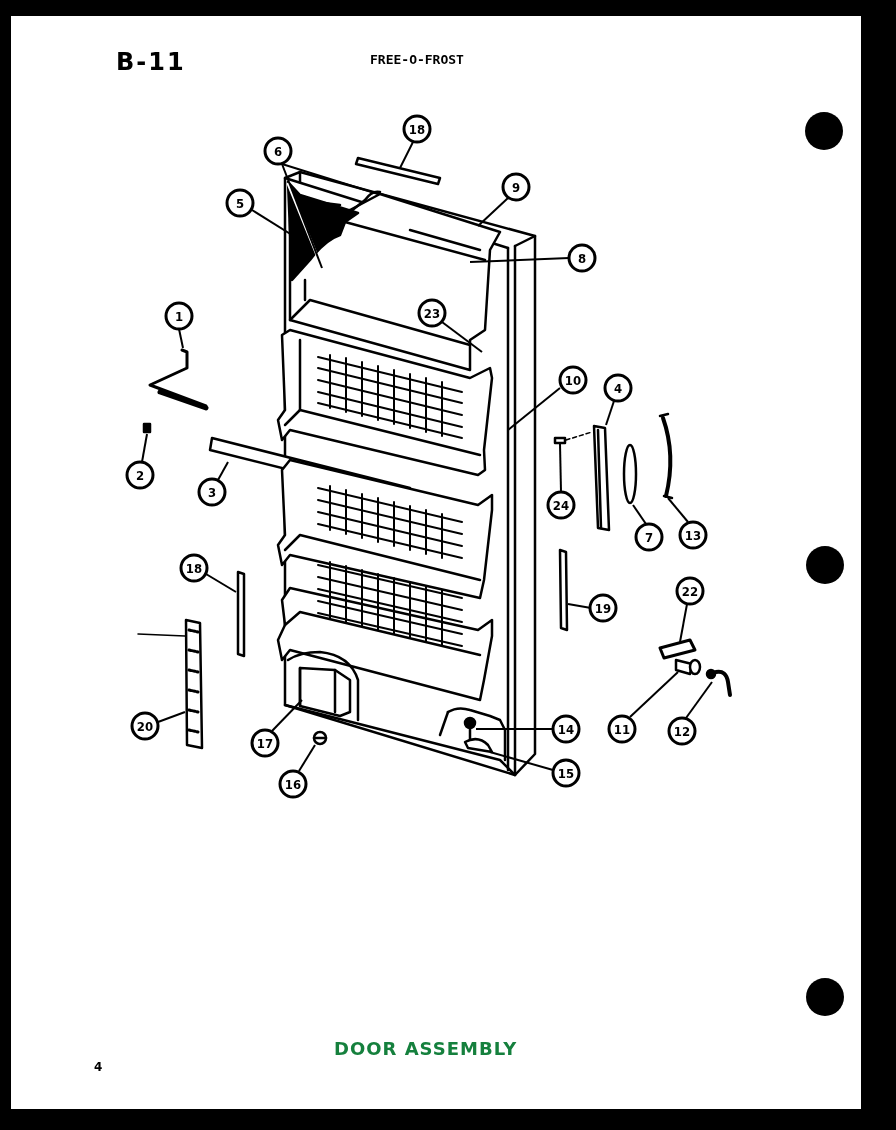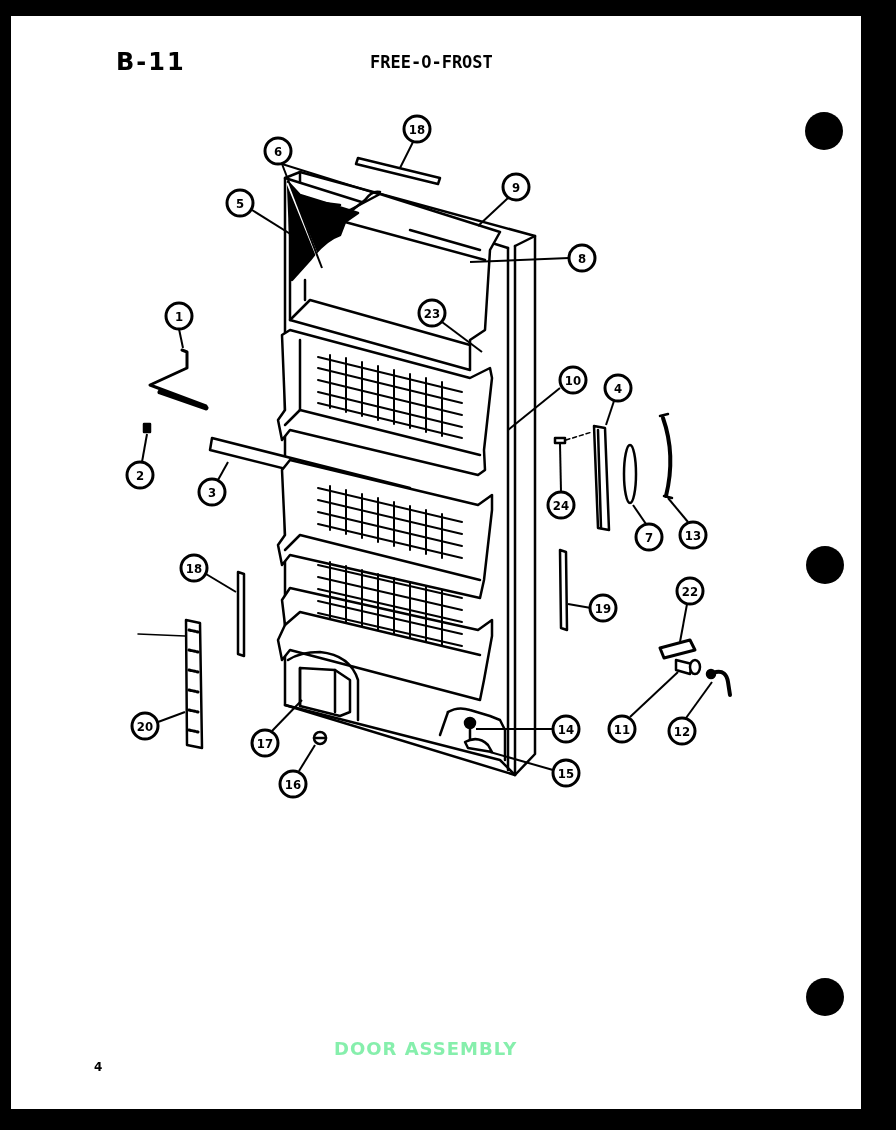--- a/index.html
+++ b/index.html
@@ -1,20 +1,20 @@
 <!DOCTYPE html>
 <html><head>
 <meta charset="utf-8">
 <style>
   html, body { margin: 0; padding: 0; background: #000; }
   body { width: 896px; height: 1130px; position: relative; overflow: hidden; font-family: "Liberation Sans", sans-serif; }
   .page { position: absolute; left: 11px; top: 16px; width: 850px; height: 1093px; background: #fff; }
   .title-code { position: absolute; left: 116px; top: 48px; font-family: "DejaVu Sans", sans-serif; font-weight: bold; font-size: 24px; color: #000; letter-spacing: 2px; }
-  .title-name { position: absolute; left: 370px; top: 52px; font-family: "DejaVu Sans Mono", monospace; font-weight: bold; font-size: 17px; color: #000; letter-spacing: 0px; }
-  .caption { position: absolute; left: 334px; top: 1038px; font-family: "DejaVu Sans", sans-serif; font-weight: bold; font-size: 18px; color: #86efac; letter-spacing: 1px; }
+  .title-name { position: absolute; left: 370px; top: 52px; font-family: "DejaVu Sans Mono", monospace; font-weight: bold; font-size: 13px; color: #000; letter-spacing: 0px; }
+  .caption { position: absolute; left: 334px; top: 1038px; font-family: "DejaVu Sans", sans-serif; font-weight: bold; font-size: 18px; color: #15803d; letter-spacing: 1px; }
   .page-num { position: absolute; left: 94px; top: 1060px; font-family: "DejaVu Sans", sans-serif; font-weight: bold; font-size: 12px; color: #000; }
   svg.diagram { position: absolute; left: 0; top: 0; }
   .callout circle { fill: #fff; stroke: #000; stroke-width: 3; }
   .callout text { font-family: "DejaVu Sans Condensed", "DejaVu Sans", sans-serif; font-weight: bold; font-size: 13px; text-anchor: middle; dominant-baseline: central; fill: #000; }
   .hole { position: absolute; width: 38px; height: 38px; border-radius: 50%; background: #000; }
 </style>
 </head>
 <body>
 
 <div class="page"></div>

